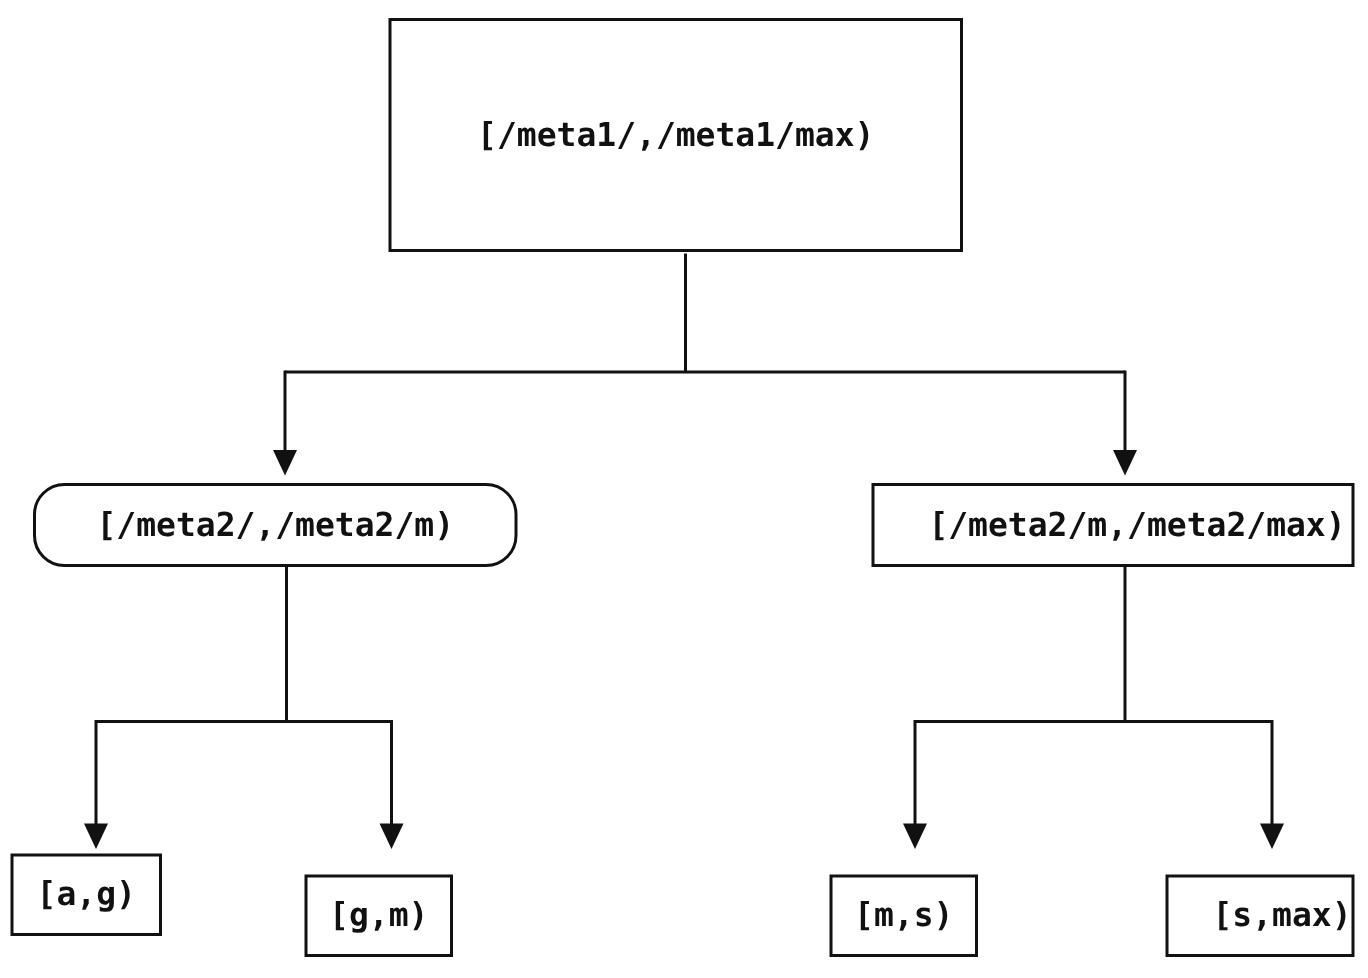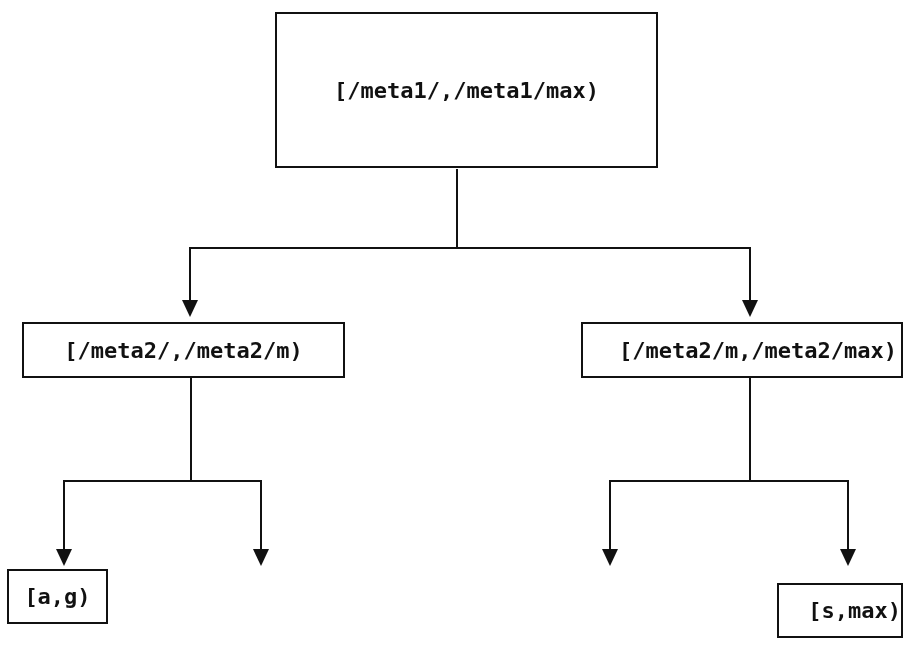--- a/index.html
+++ b/index.html
@@ -29,22 +29,22 @@
     background: #ffffff;
     display: flex;
     align-items: center;
     justify-content: center;
     color: #111111;
     font-size: 22px;
     font-weight: bold;
     letter-spacing: 0px;
     white-space: nowrap;
   }
-  .node-root   { left: 259px; top: 12px;  width: 383px; height: 156px; margin-left: 16px; }
-  .node-mid-l  { left: 22px;  top: 322px; width: 323px; height: 56px; }
+  .node-root   { left: 259px; top: 12px;  width: 383px; height: 156px; }
+  .node-mid-l  { left: 22px;  top: 322px; width: 323px; height: 56px; border-radius: 21px; }
   .node-mid-r  { left: 581px; top: 322px; width: 322px; height: 56px; padding-left: 32px; }
   .node-leaf-1 { left: 7px;   top: 569px; width: 101px; height: 55px; text-align: center; }
   .node-leaf-2 { left: 203px; top: 583px; width: 99px;  height: 55px; }
   .node-leaf-3 { left: 553px; top: 583px; width: 99px;  height: 55px; }
   .node-leaf-4 { left: 777px; top: 583px; width: 126px; height: 55px; justify-content: flex-end; }
 </style>
 </head>
 <body>
 
 <div class="canvas">
@@ -82,19 +82,25 @@
   </div>
 
   <div class="node node-mid-r">
     <span>[/meta2/m,/meta2/max)</span>
   </div>
 
   <div class="node node-leaf-1">
     <span>[a,g)</span>
   </div>
 
+  <div class="node node-leaf-2">
+    <span>[g,m)</span>
+  </div>
 
+  <div class="node node-leaf-3">
+    <span>[m,s)</span>
+  </div>
 
   <div class="node node-leaf-4">
     <span>[s,max)</span>
   </div>
 
 </div>
 
 </body></html>

